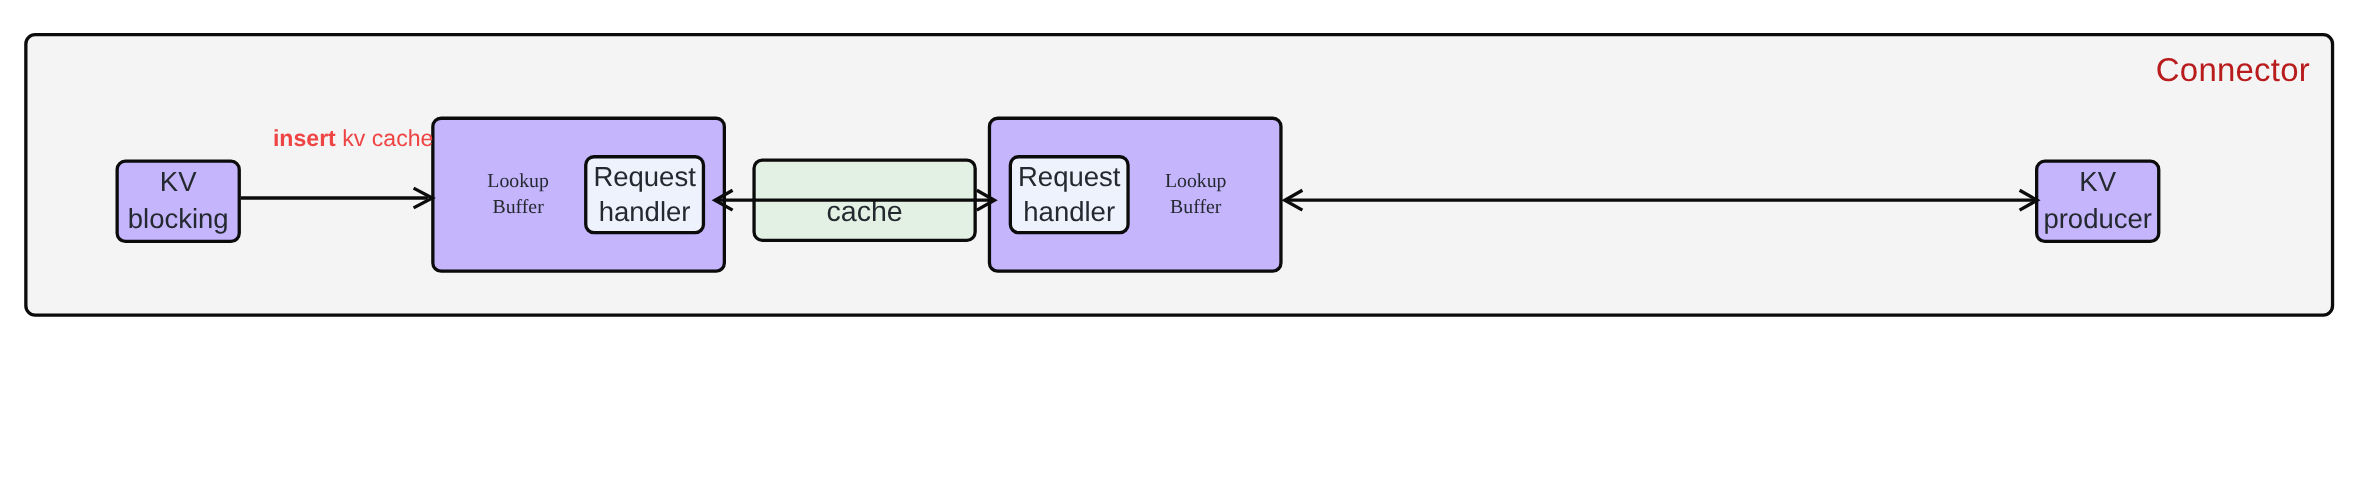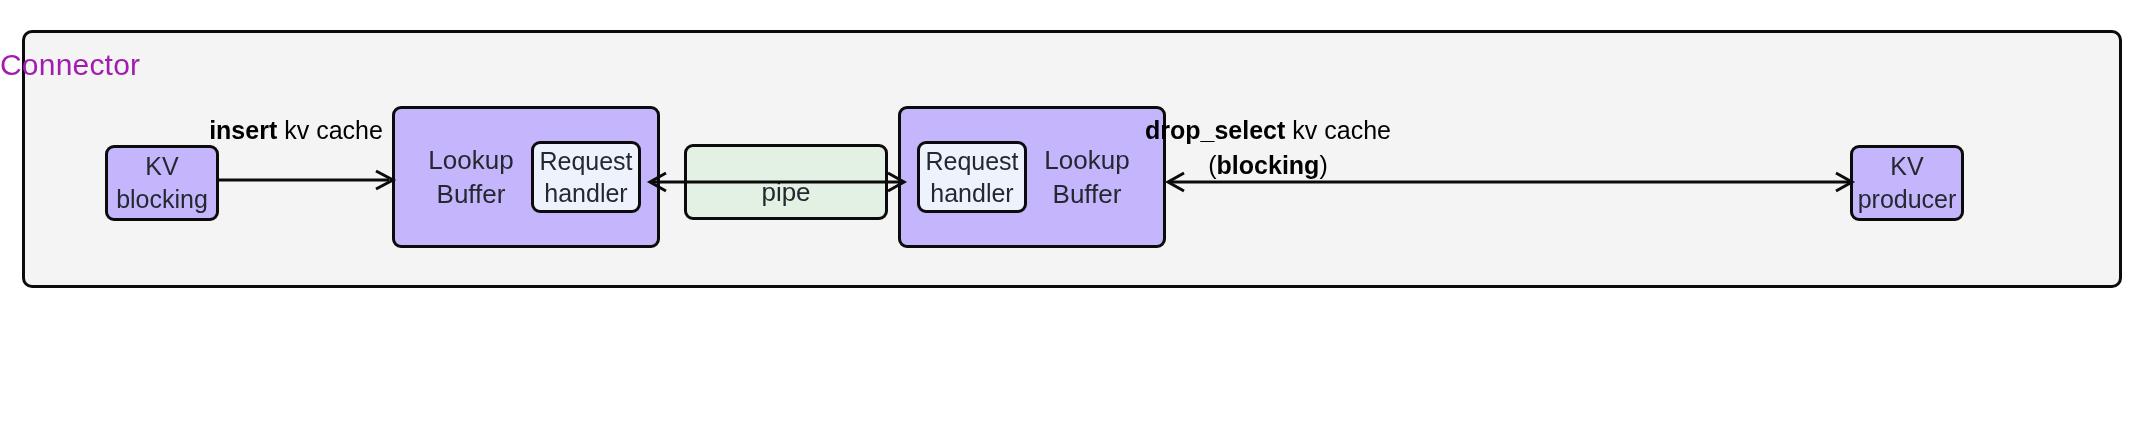--- a/index.html
+++ b/index.html
@@ -28,23 +28,23 @@
     box-sizing: border-box;
     background: #f4f4f4;
     border: 3px solid #0b0b0b;
     border-radius: 10px;
   }
   .connector-title {
     position: absolute;
     left: 0;
     top: 48px;
     width: 2100px;
-    text-align: left;
+    text-align: right;
     font-size: 30px;
-    color: #a21caf;
+    color: #b91c1c;
     letter-spacing: .2px;
   }
 
   
   .node {
     position: absolute;
     box-sizing: border-box;
     border: 3px solid #0b0b0b;
     border-radius: 9px;
     display: flex;
@@ -83,23 +83,24 @@
     width: 100%;
     height: 100%;
     display: flex;
     align-items: center;
     justify-content: center;
     gap: 0px;
   }
   .buffer-label {
     width: 120px;
     text-align: center;
-    font-size: 26px;
+    font-size: 18px;
     color: #24292f;
     line-height: 1.32;
+    font-family: Liberation Serif, serif;
   }
   .req-handler {
     box-sizing: border-box;
     width: 110px;
     height: 72px;
     border: 3px solid #0b0b0b;
     border-radius: 9px;
     background: #eef2fc;
     display: flex;
     align-items: center;
@@ -137,23 +138,23 @@
     fill: none;
     stroke: #0b0b0b;
     stroke-width: 3;
     stroke-linecap: butt;
     stroke-linejoin: miter;
   }
 
   
   .edge-label {
     position: absolute;
-    text-align: center;
-    font-size: 25px;
-    color: #000000;
+    text-align: right;
+    font-size: 21px;
+    color: #ef4444;
     line-height: 1.38;
     z-index: 4;
   }
   .edge-label b { font-weight: 700; }
   #label-insert { left: 198px; top: 113px; width: 196px; }
   #label-drop   { left: 1118px; top: 113px; width: 300px; }
 </style>
 </head>
 <body>
 
@@ -189,21 +190,21 @@
       <div class="req-handler">
         <span>
           <span>Request</span><br>
           <span>handler</span>
         </span>
       </div>
     </div>
   </div>
 
   <div class="node green" id="pipe">
-    <span>pipe</span>
+    <span>cache</span>
   </div>
 
   <svg class="arrow-svg" style="left:648px; top:172px;" width="258" height="20" viewBox="0 0 258 20">
     <line class="arrow-line" x1="4" y1="10" x2="254" y2="10"></line>
     <polyline class="arrow-head" points="18,1 2,10 18,19"></polyline>
     <polyline class="arrow-head" points="240,1 256,10 240,19"></polyline>
   </svg>
 
   <div class="node blue buffer-box" id="buffer-right">
     <div class="buffer-inner">
@@ -213,28 +214,20 @@
           <span>handler</span>
         </span>
       </div>
       <div class="buffer-label">
         <span>Lookup</span><br>
         <span>Buffer</span>
       </div>
     </div>
   </div>
 
-  <div class="edge-label" id="label-drop">
-    <div>
-      <b>drop_select</b><span> kv cache</span>
-    </div>
-    <div>
-      <span>(</span><b>blocking</b><span>)</span>
-    </div>
-  </div>
 
   <svg class="arrow-svg" style="left:1166px; top:172px;" width="688" height="20" viewBox="0 0 688 20">
     <line class="arrow-line" x1="4" y1="10" x2="684" y2="10"></line>
     <polyline class="arrow-head" points="18,1 2,10 18,19"></polyline>
     <polyline class="arrow-head" points="670,1 686,10 670,19"></polyline>
   </svg>
 
   <div class="node blue kv-box" id="kv-consumer">
     <span>
       <span>KV</span><br>

